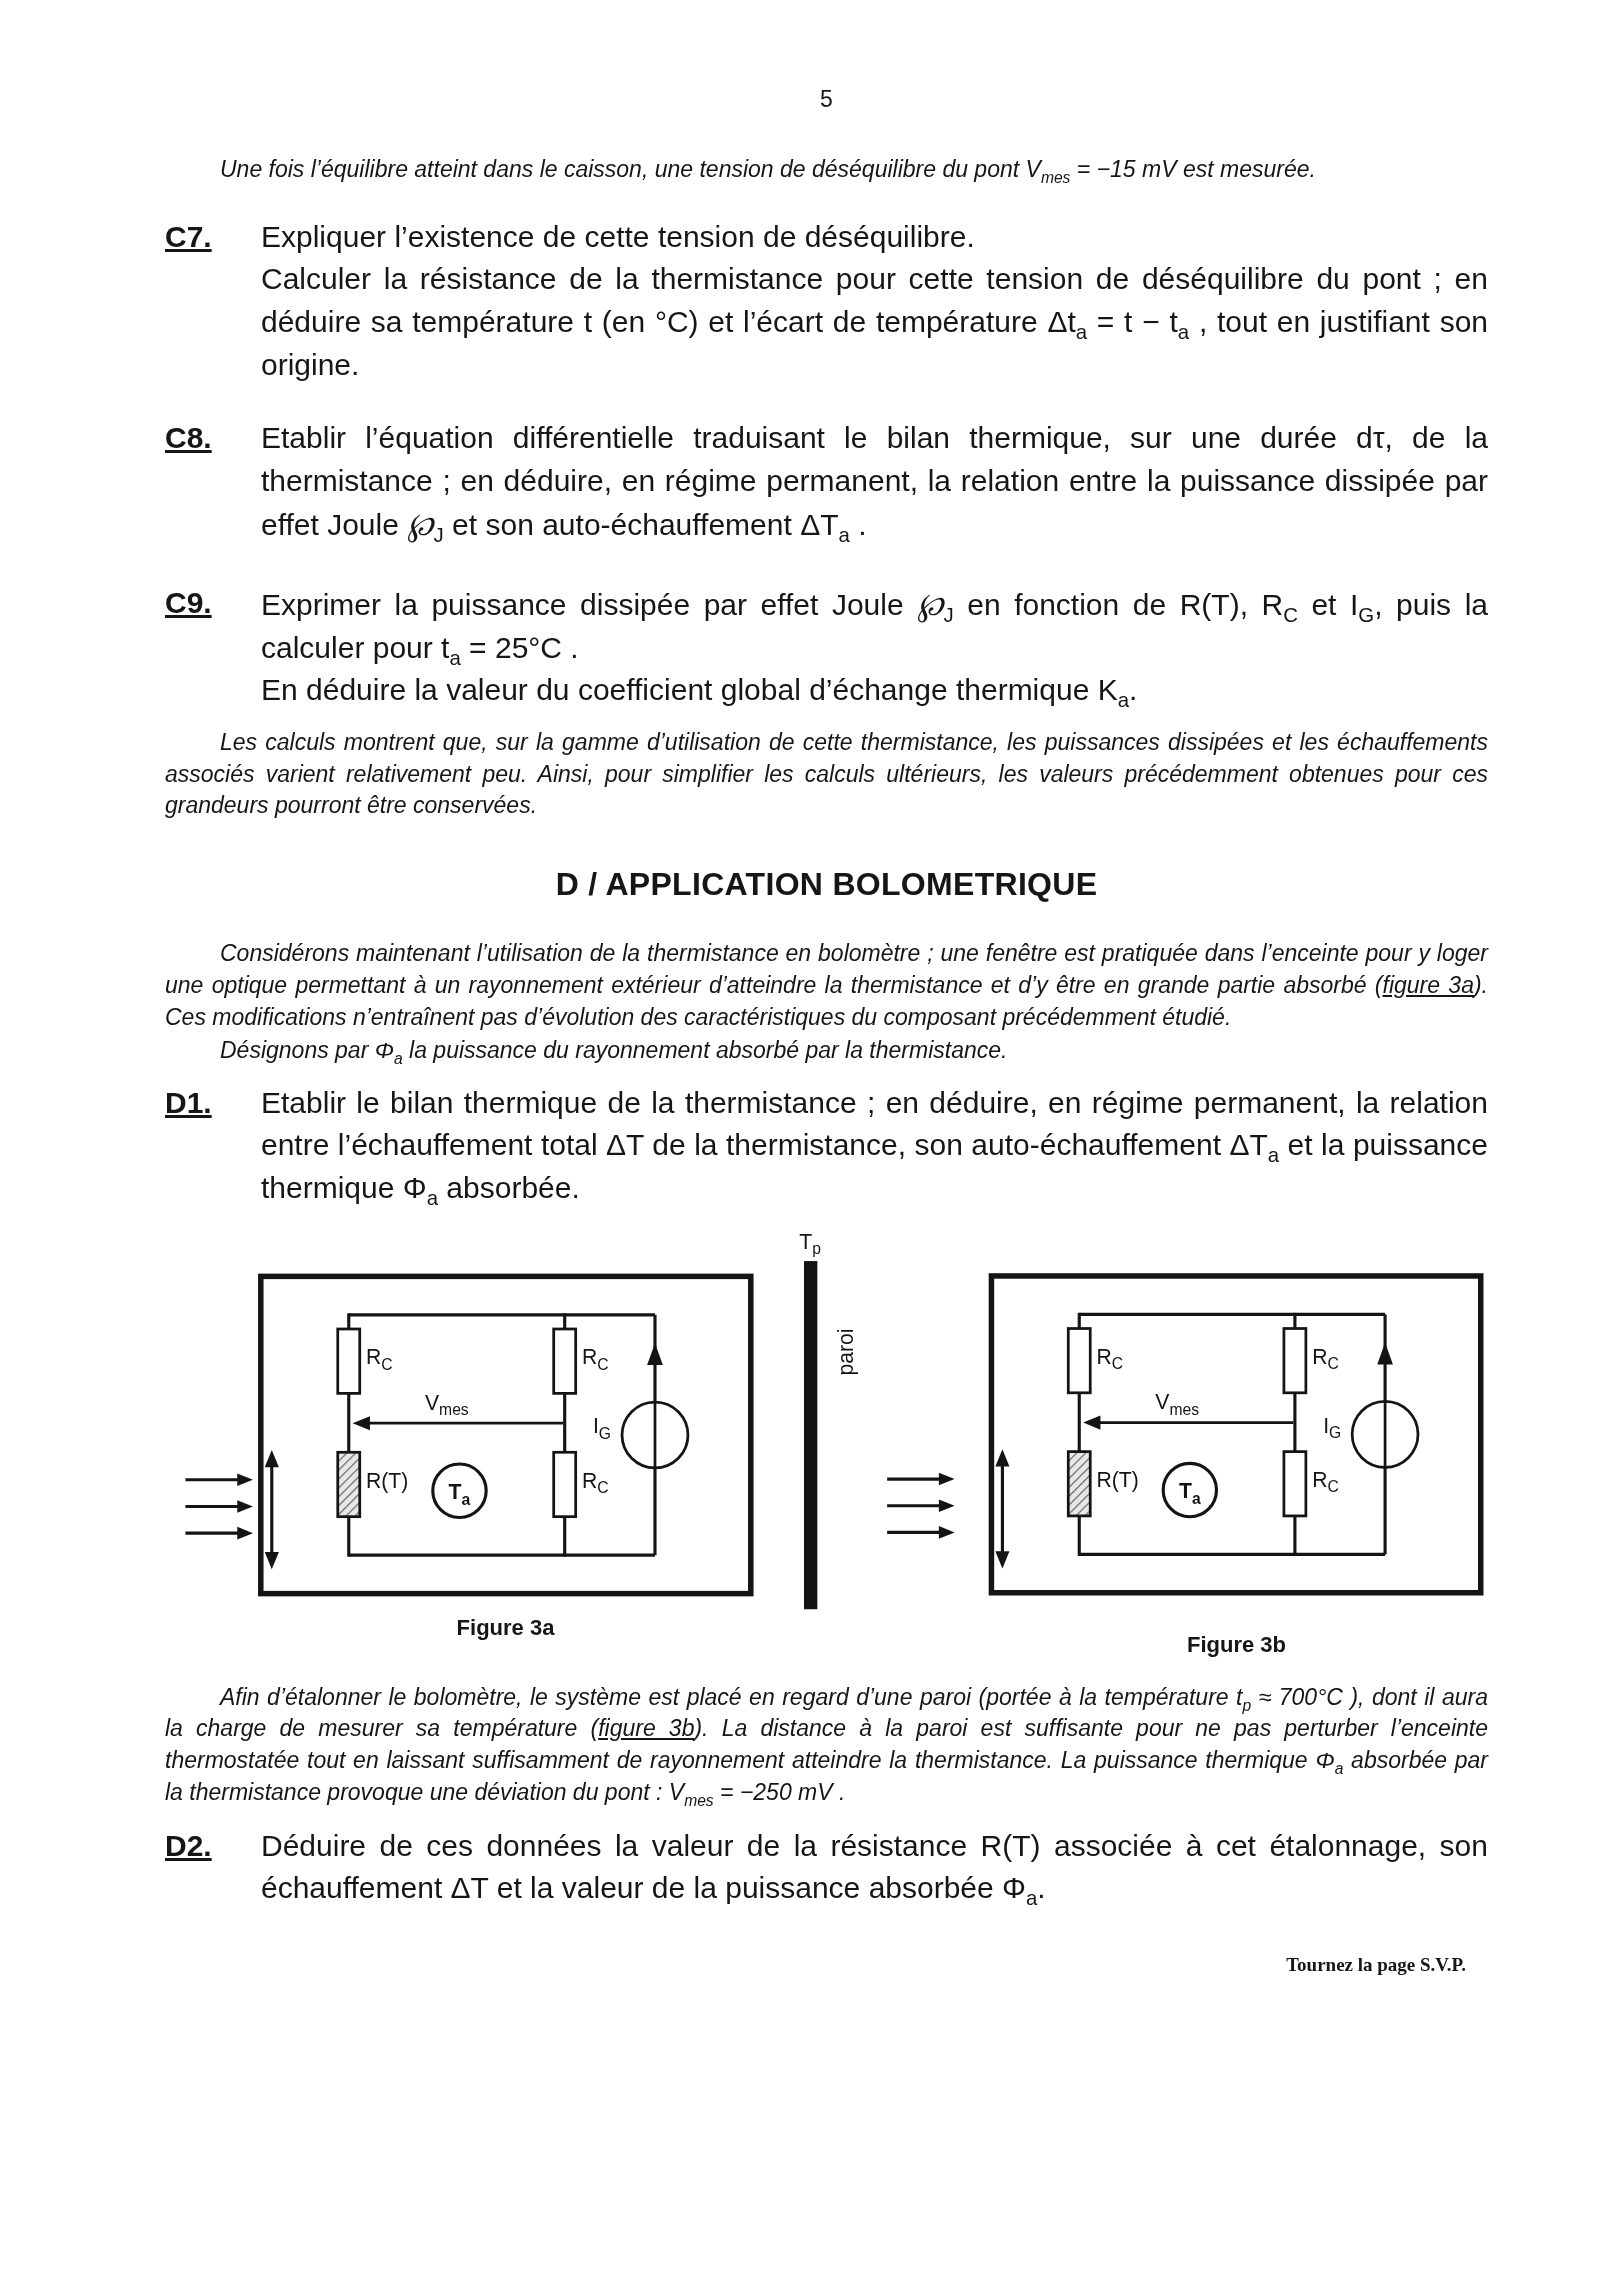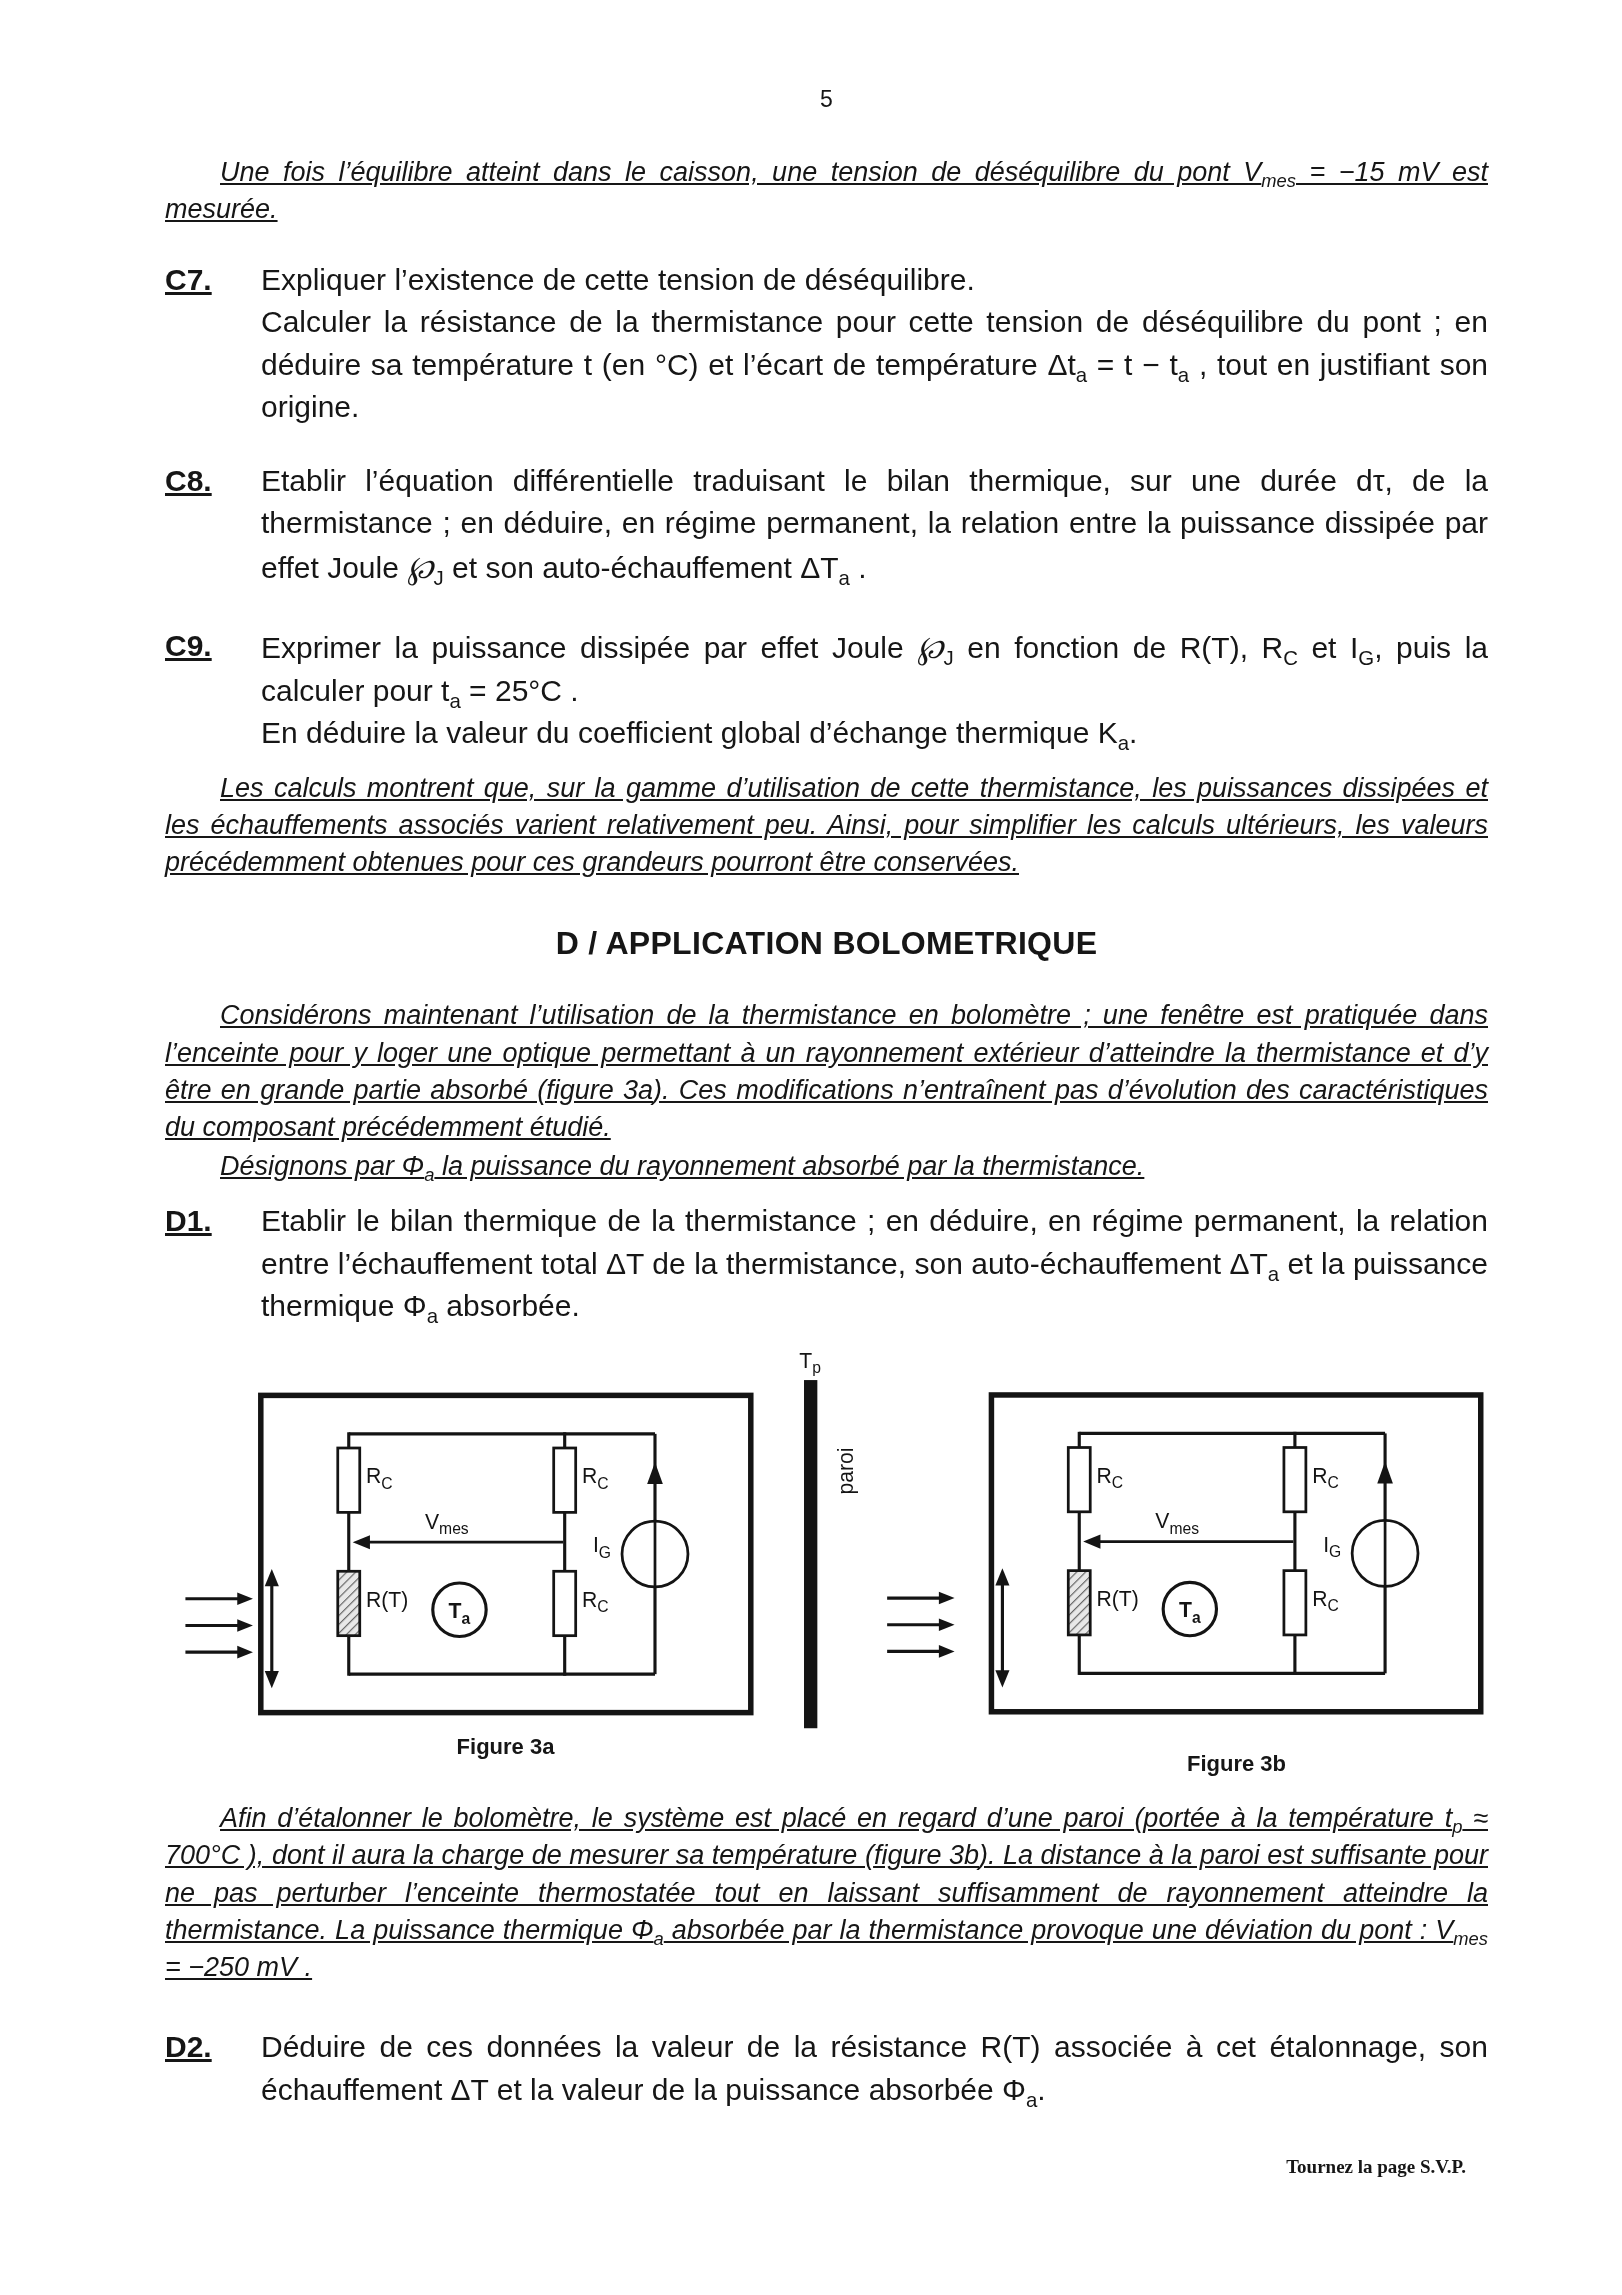--- a/index.html
+++ b/index.html
@@ -1,31 +1,31 @@
 <!DOCTYPE html>
 <html style="font-size:12.6px"><head>
 <meta charset="utf-8">
 <style>
   * { box-sizing: border-box; margin: 0; padding: 0; }
   html, body { width: 1623px; height: 2295px; background: #ffffff; }
   body { font-family: "Liberation Sans", sans-serif; color: #161616; }
   .content { padding: 0 135px 0 165px; }
   .page-number { text-align: center; padding-top: 86px; font-size: 23px; }
-  .para { font-style: italic; font-size: 27px; line-height: 1.38; text-align: justify; text-decoration: underline; }
+  .para { font-style: italic; font-size: 23px; line-height: 1.38; text-align: justify; }
   .para.indent { text-indent: 55px; }
   .question { display: flex; font-size: 30px; line-height: 1.42; }
   .q-label { flex: 0 0 96px; font-weight: bold; }
   .q-label span { text-decoration: underline; }
   .q-text { flex: 1; text-align: justify; }
   .heading { text-align: center; font-weight: bold; font-size: 32px; letter-spacing: 0.3px; }
   sub, sup { font-size: 68%; line-height: 0; }
   .script-p { font-family: "DejaVu Serif", serif; font-style: italic; font-size: 105%; }
   .mt52 { margin-top: 41px; } .mt38 { margin-top: 30px; } .mt40 { margin-top: 31px; }
   .mt44 { margin-top: 35px; } .mt42 { margin-top: 15px; } .mt56 { margin-top: 44px; }
-  .mt46 { margin-top: 40px; } .mt30 { margin-top: 23.6px; }
+  .mt46 { margin-top: 16px; } .mt30 { margin-top: 23.6px; }
   .mt2  { margin-top: 1.6px; }
   .figures { display: flex; align-items: flex-start; margin-top: 15.7px; }
   .figure-3a { margin-left: 11px; margin-top: 41px; }
   .figure-3b { margin-left: 22px; }
   .fig-caption { font-weight: bold; font-size: 22px; text-align: center; width: 495px; margin-top: 7.9px; }
   .fig-caption.a { margin-left: 82px; }
   .fig-caption.b { margin-left: 206px; }
   .footer { text-align: right; font-weight: bold; font-size: 19px; margin-top: 44px; padding-right: 22px; font-family: "Liberation Serif", serif; }
   .svg-label { font-size: 27px; fill: #141414; font-family: "Liberation Sans", sans-serif; }
   .svg-sub { font-size: 20px; }

